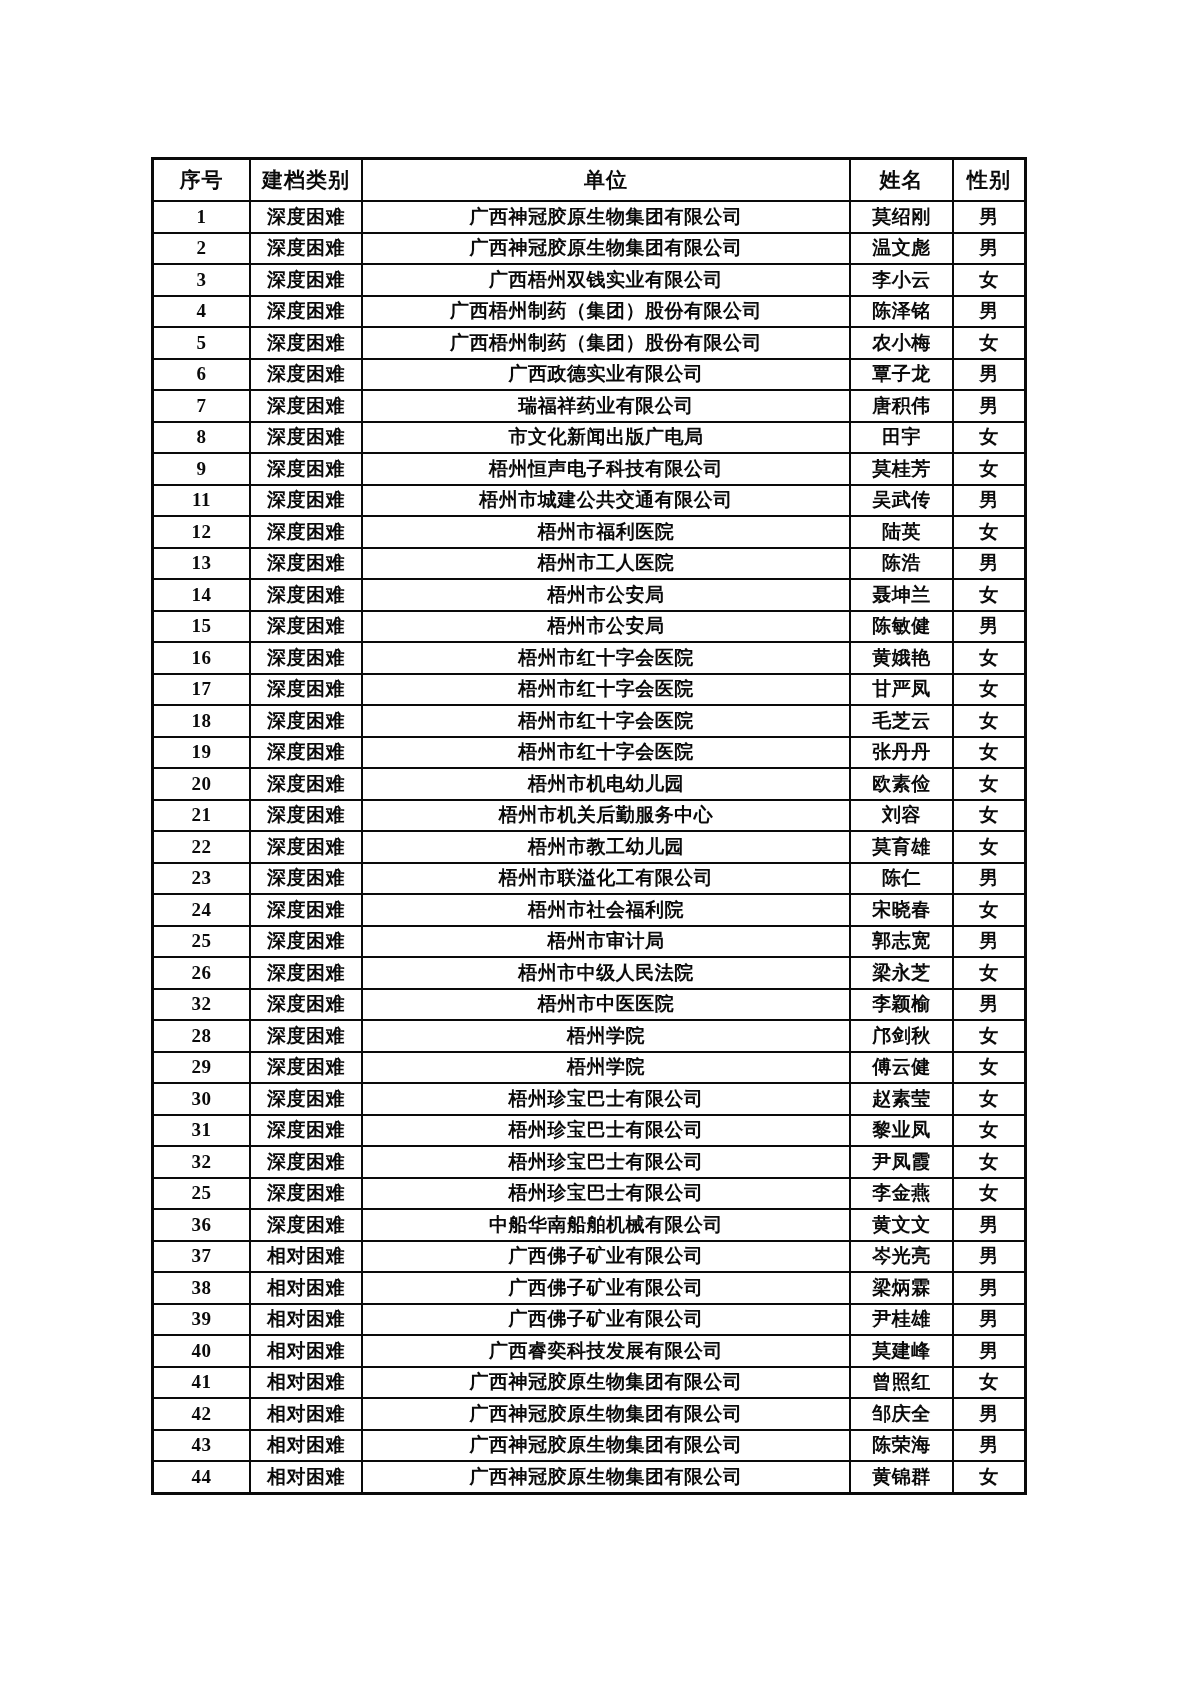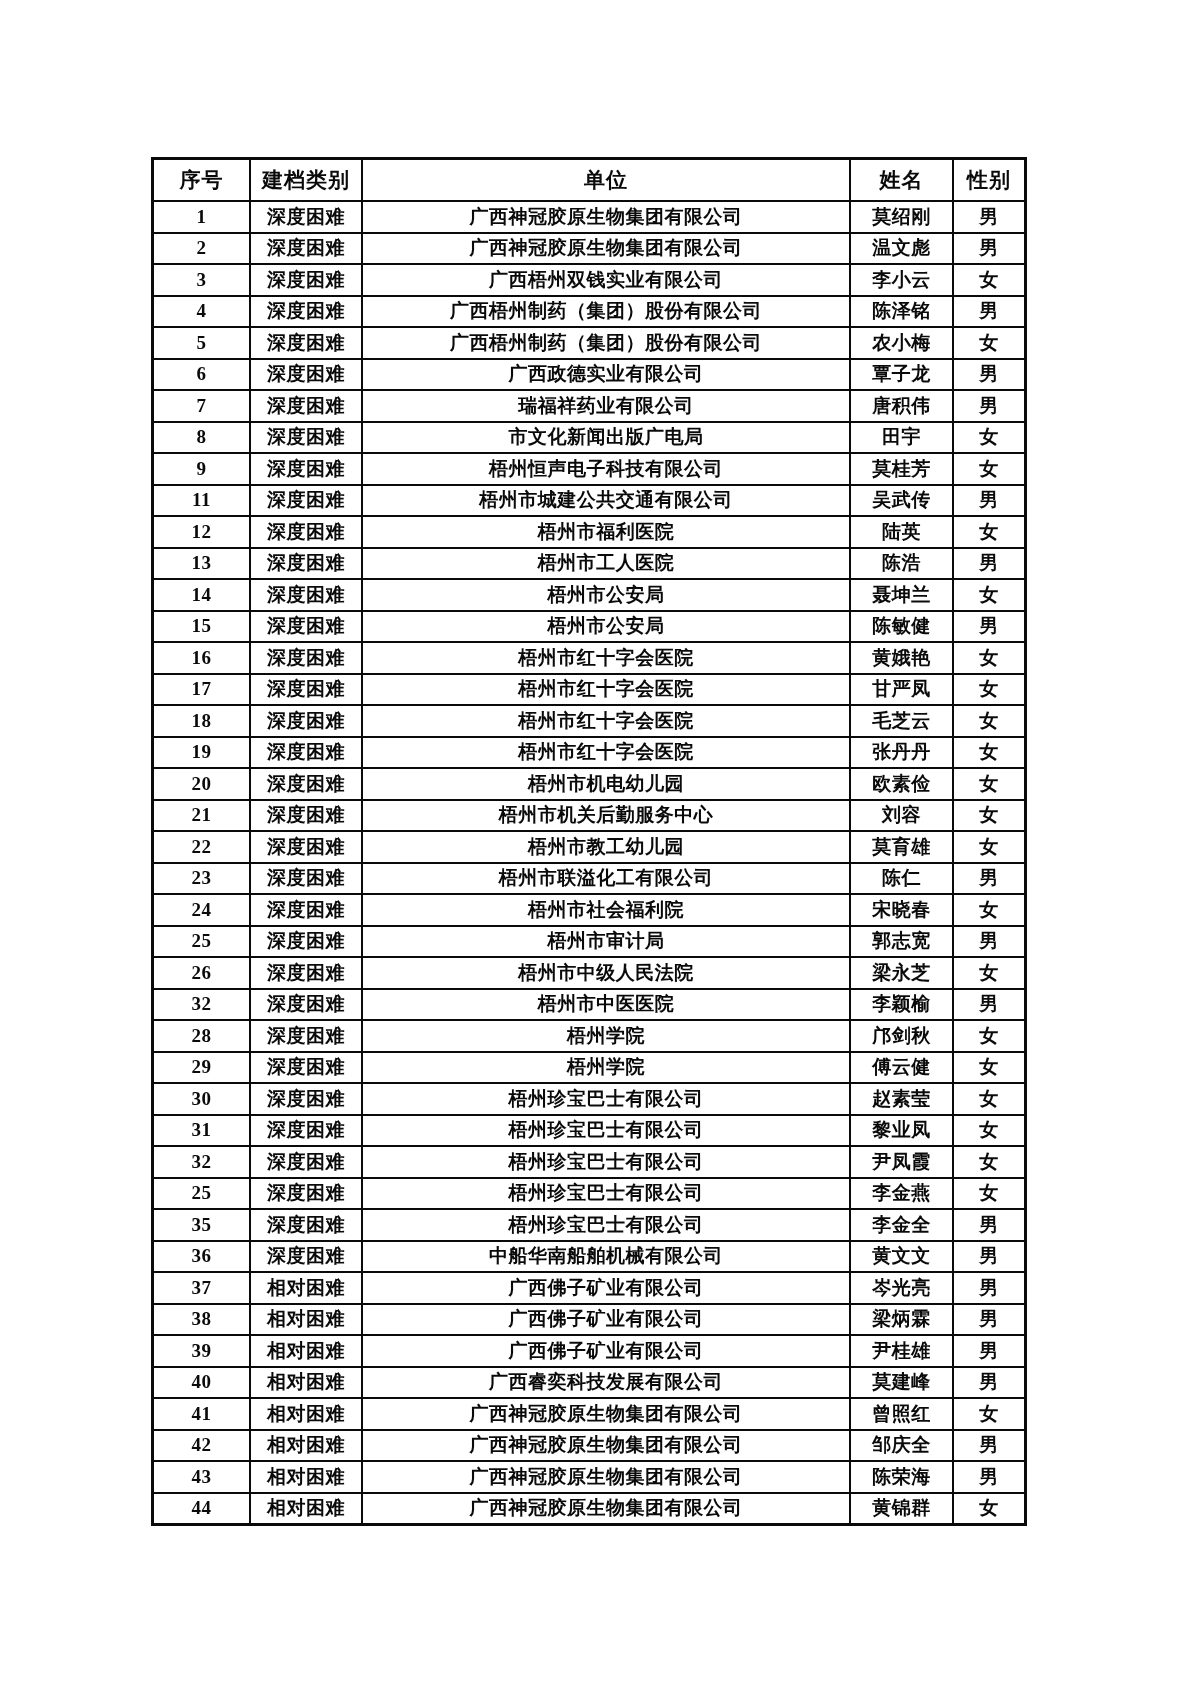--- a/index.html
+++ b/index.html
@@ -294,27 +294,20 @@
       <td>女</td>
     </tr>
         <tr>
       <td>25</td>
       <td>深度困难</td>
       <td>梧州珍宝巴士有限公司</td>
       <td>李金燕</td>
       <td>女</td>
     </tr>
         <tr>
-      <td>35</td>
-      <td>深度困难</td>
-      <td>梧州珍宝巴士有限公司</td>
-      <td>李金全</td>
-      <td>男</td>
-    </tr>
-        <tr>
       <td>36</td>
       <td>深度困难</td>
       <td>中船华南船舶机械有限公司</td>
       <td>黄文文</td>
       <td>男</td>
     </tr>
         <tr>
       <td>37</td>
       <td>相对困难</td>
       <td>广西佛子矿业有限公司</td>

